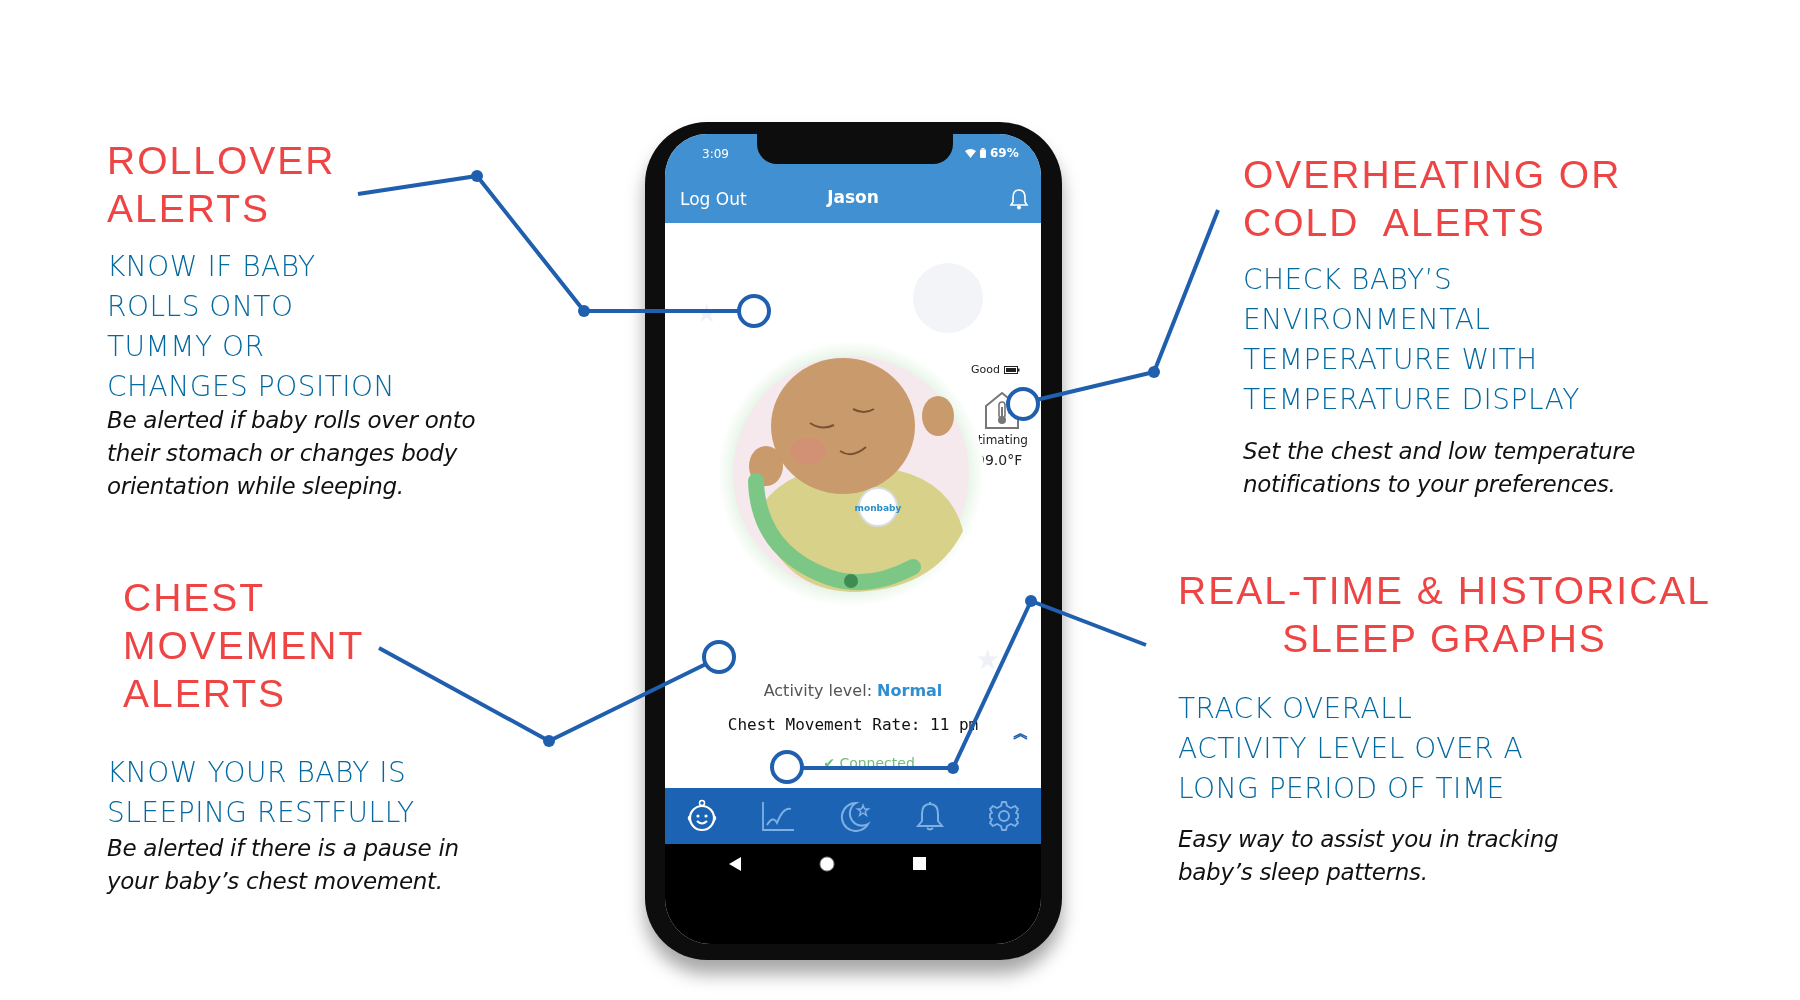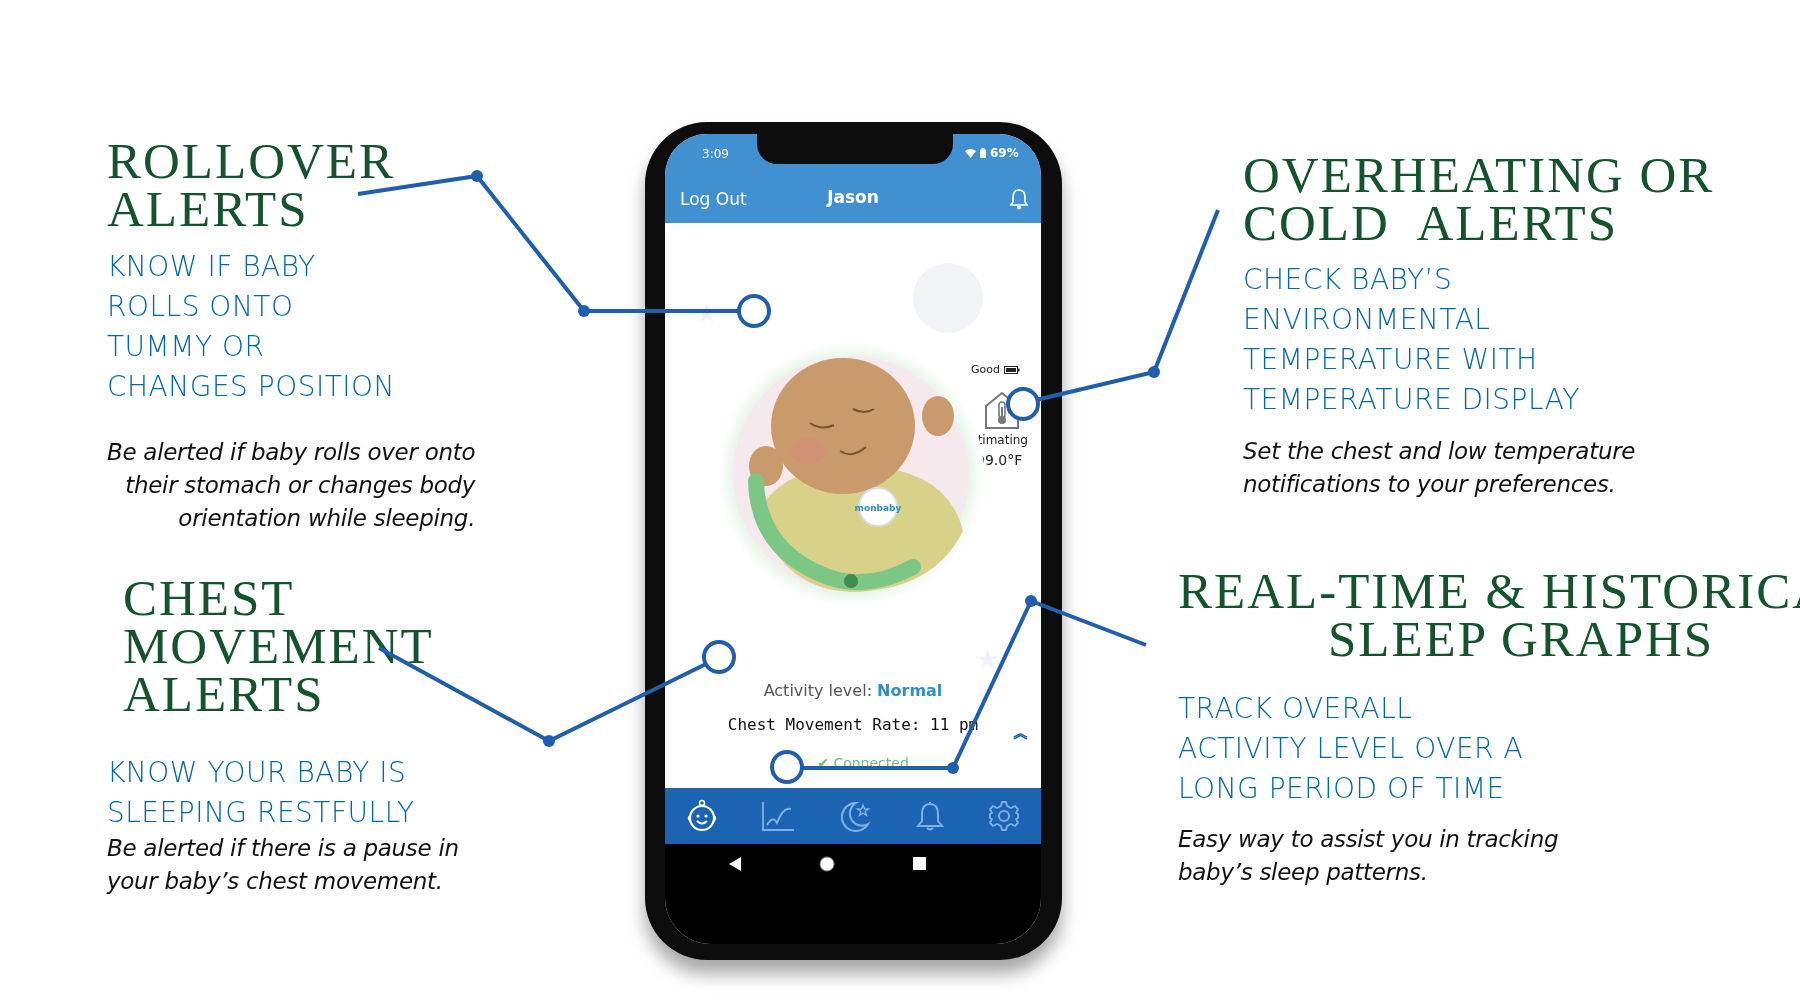--- a/index.html
+++ b/index.html
@@ -1,18 +1,18 @@
 <!DOCTYPE html>
 <html><head>
 <meta charset="utf-8">
 <style>
   html,body{margin:0;padding:0;background:#ffffff;}
   body{width:1800px;height:1000px;position:relative;overflow:hidden;font-family:"DejaVu Sans","Liberation Sans",sans-serif;}
   .abs{position:absolute;}
-  .heading{color:#14532d;font-family:Liberation Serif, serif;font-size:51px;line-height:48px;letter-spacing:2px;font-weight:normal;white-space:pre;}
+  .heading{color:#ef4444;font-family:Liberation Sans, sans-serif;font-size:39px;line-height:48px;letter-spacing:2px;font-weight:normal;white-space:pre;}
   .caps{color:#0369a1;font-family:"DejaVu Sans",sans-serif;font-weight:200;font-size:28px;line-height:40px;letter-spacing:0.5px;white-space:pre;}
   .italic{color:#111;font-family:"DejaVu Sans",sans-serif;font-style:italic;font-size:23px;line-height:33px;white-space:pre;letter-spacing:-0.3px;}
   
   .phone{left:645px;top:122px;width:417px;height:838px;background:#0d0d0d;border-radius:62px;box-shadow:0 14px 18px rgba(0,0,0,0.35);}
   .screen{left:665px;top:134px;width:376px;height:810px;background:#ffffff;border-radius:42px 42px 46px 46px;overflow:hidden;}
   .appbar{left:0;top:0;width:376px;height:89px;background:#4191d2;}
   .notch{left:92px;top:0;width:196px;height:30px;background:#0d0d0d;border-radius:0 0 20px 20px;}
   .status-time{left:37px;top:13px;color:#fff;font-size:12px;font-family:"DejaVu Sans",sans-serif;}
   .status-right{left:300px;top:12px;color:#fff;font-size:12px;display:flex;align-items:center;gap:4px;font-weight:bold;}
   .logout{left:15px;top:55px;color:#fff;font-size:17px;}
@@ -20,36 +20,36 @@
   .bell-top{left:344px;top:54px;}
   .content{left:0;top:89px;width:376px;height:565px;background:#fff;}
   .side-text{left:121px;top:173px;font-size:18px;color:#222;}
   .good{left:306px;top:140px;font-size:11px;color:#222;display:flex;align-items:center;gap:4px;}
   .thermo{left:318px;top:167px;}
   .estimating{left:299px;top:210px;font-size:12px;color:#222;}
   .tempval{left:311px;top:229px;font-size:14px;color:#222;}
   .activity{left:0;width:376px;text-align:center;top:458px;font-size:16px;color:#555;}
   .activity b{color:#2f8ed0;}
   .chest-rate{left:0;width:376px;text-align:center;top:492px;font-size:16px;color:#111;font-family:"DejaVu Sans Mono",monospace;letter-spacing:0px;}
-  .connected{left:10px;width:376px;text-align:center;top:532px;font-size:14px;color:#6cbf78;}
+  .connected{left:16px;width:376px;text-align:center;top:532px;font-size:14px;color:#6cbf78;}
   .chev{left:348px;top:500px;color:#1f5fae;font-size:16px;font-weight:bold;}
   .tabbar{left:0;top:654px;width:376px;height:56px;background:#1c64b3;display:flex;justify-content:space-around;align-items:center;}
   .navbar{left:0;top:710px;width:376px;height:100px;background:#000;}
   .connector{left:0;top:0;width:1800px;height:1000px;pointer-events:none;}
 </style>
 </head>
 <body>
 
 <div class="abs heading" style="left:107px;top:137px;">ROLLOVER
 ALERTS</div>
 <div class="abs caps" style="left:107px;top:247px;">KNOW IF BABY
 ROLLS ONTO
 TUMMY OR
 CHANGES POSITION</div>
-<div class="abs italic" style="left:107px;top:436px;text-align:right;">Be alerted if baby rolls over onto
+<div class="abs italic" style="left:107px;top:404px;">Be alerted if baby rolls over onto
 their stomach or changes body
 orientation while sleeping.</div>
 
 <div class="abs heading" style="left:123px;top:566px;margin-top:8px;">CHEST
 MOVEMENT
 ALERTS</div>
 <div class="abs caps" style="left:107px;top:740px;margin-top:13px;">KNOW YOUR BABY IS
 SLEEPING RESTFULLY</div>
 <div class="abs italic" style="left:107px;top:832px;">Be alerted if there is a pause in
 your baby’s chest movement.</div>

